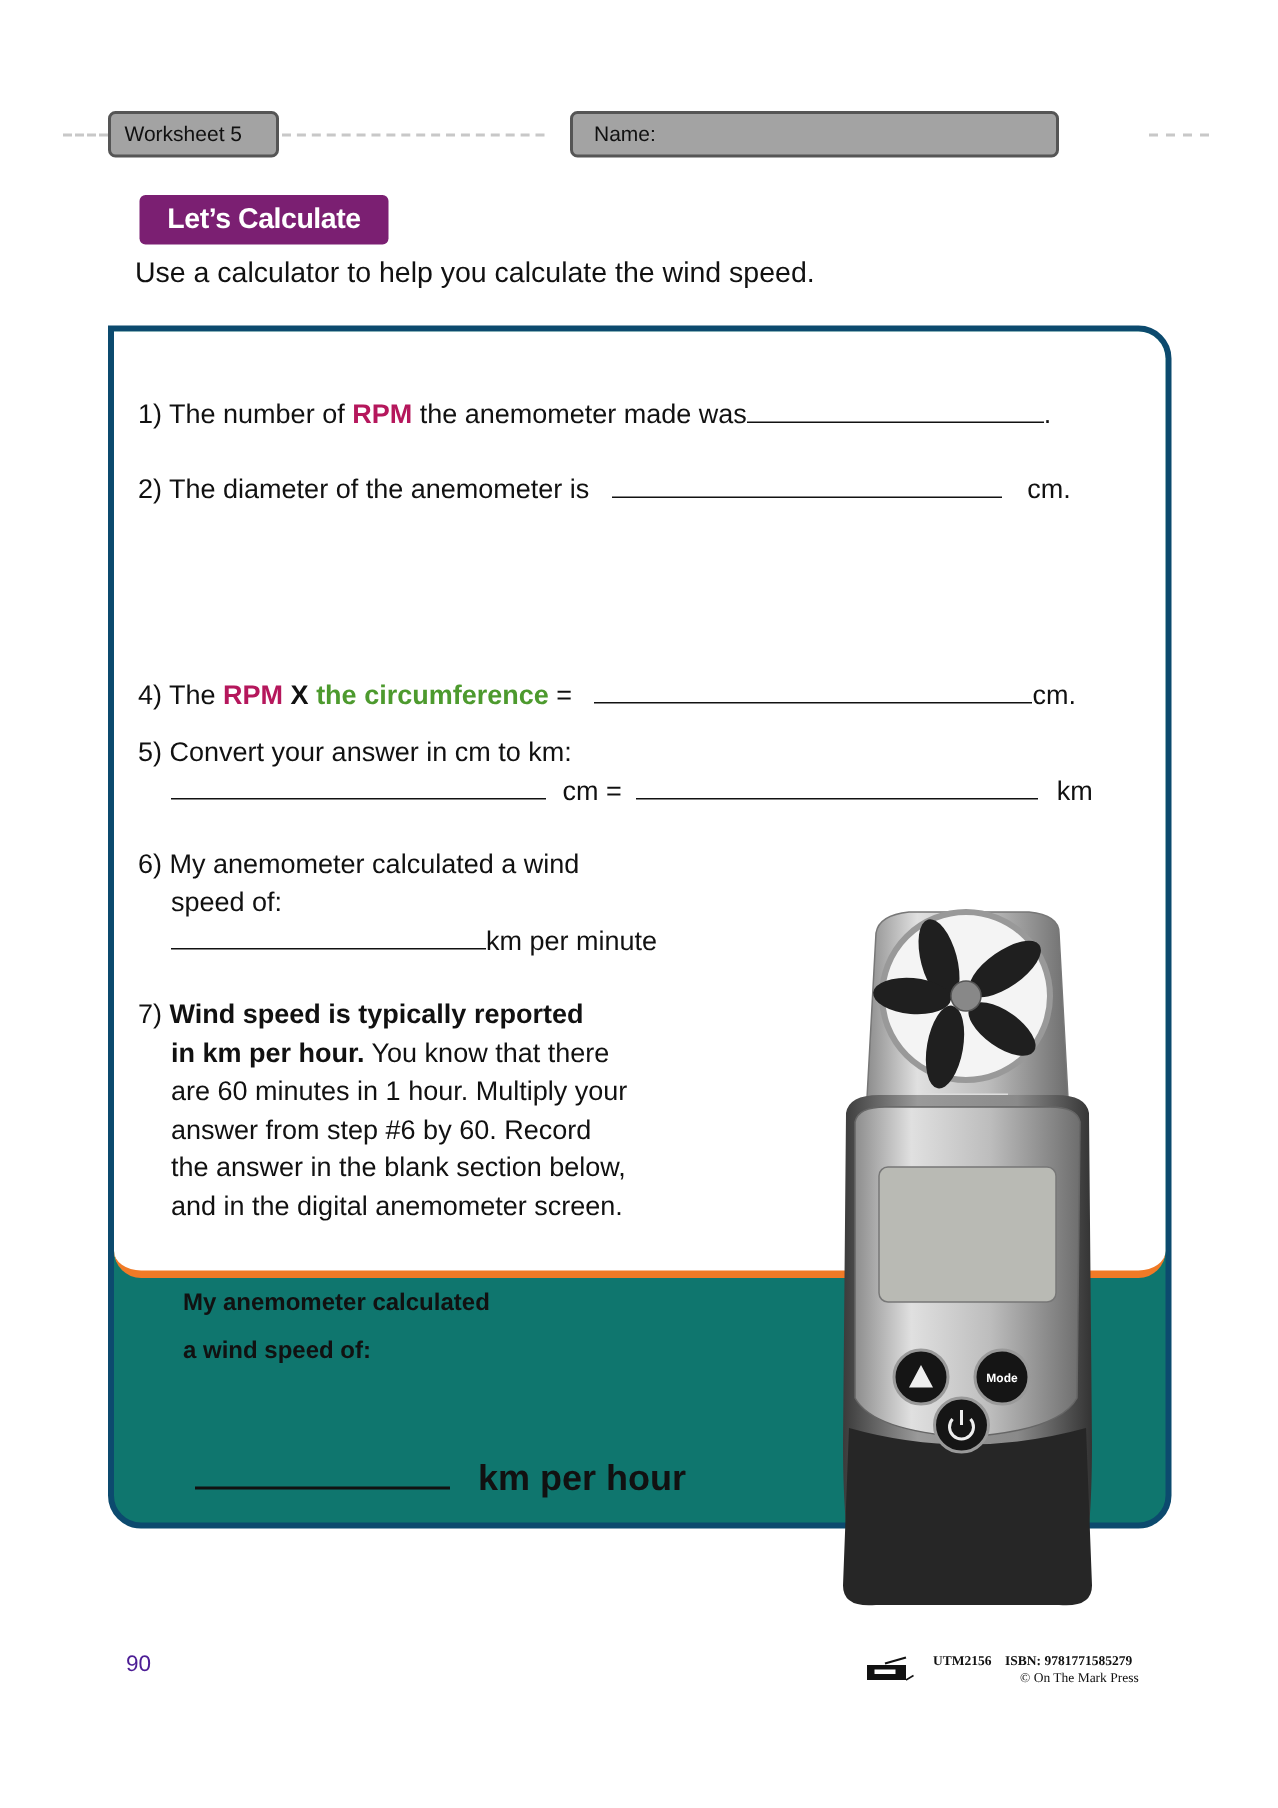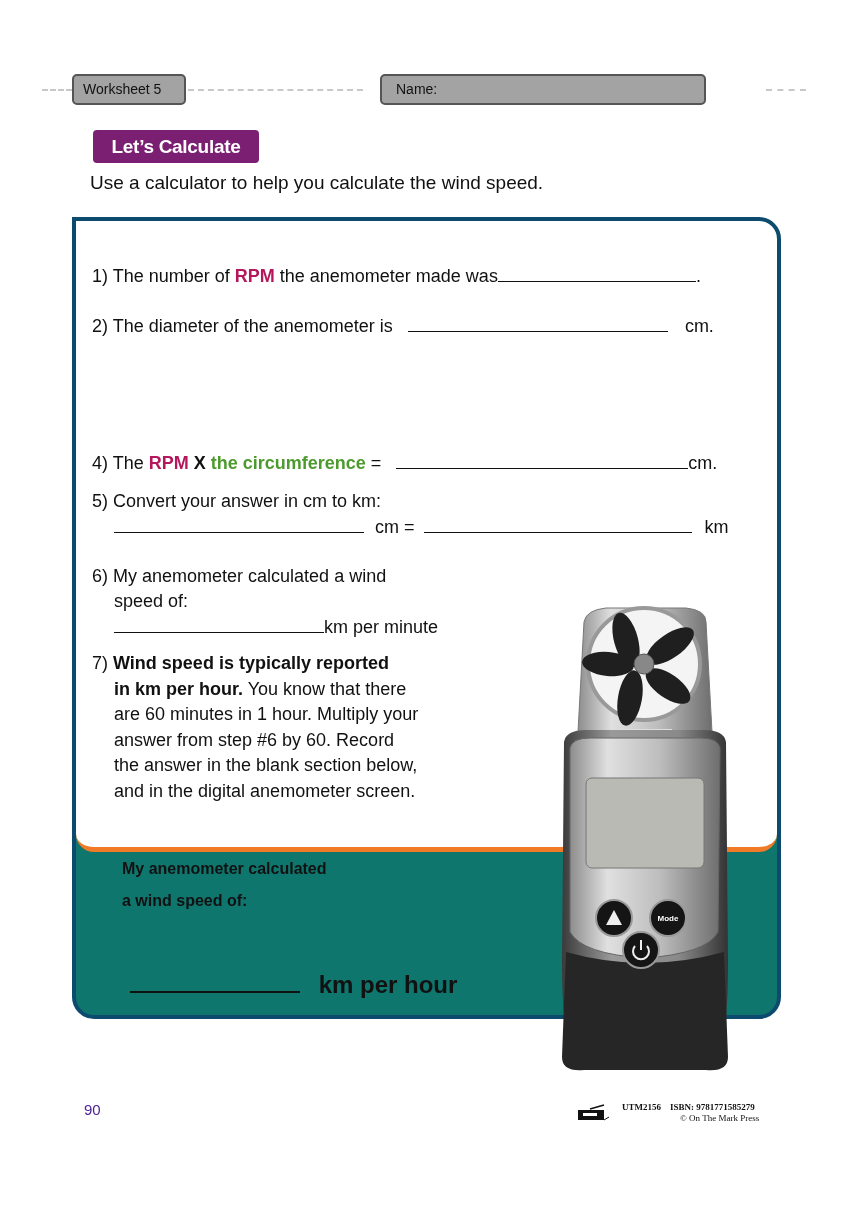--- a/index.html
+++ b/index.html
@@ -79,21 +79,21 @@
       <span class="blank" style="width:268px;margin-left:4px;"></span>
       <span style="margin-left:8px;">km</span></span>
     </div>
 
     <div class="q" style="top:343px;">
       <span>6)</span> <span>My anemometer calculated a wind</span><br>
       <span class="indent">speed of:</span><br>
       <span class="indent"><span class="blank" style="width:210px;"></span><span>km per minute</span></span>
     </div>
 
-    <div class="q" style="top:430px;line-height:25.5px;">
+    <div class="q" style="top:443px;line-height:25.5px;">
       <span>7)</span> <span class="b">Wind speed is typically reported</span><br>
       <span class="indent"><span class="b">in km per hour.</span><span> You know that there</span></span><br>
       <span class="indent">are 60 minutes in 1 hour. Multiply your</span><br>
       <span class="indent">answer from step #6 by 60. Record</span><br>
       <span class="indent">the answer in the blank section below,</span><br>
       <span class="indent">and in the digital anemometer screen.</span>
     </div>
   </div>
 
   <div class="lower-title">

